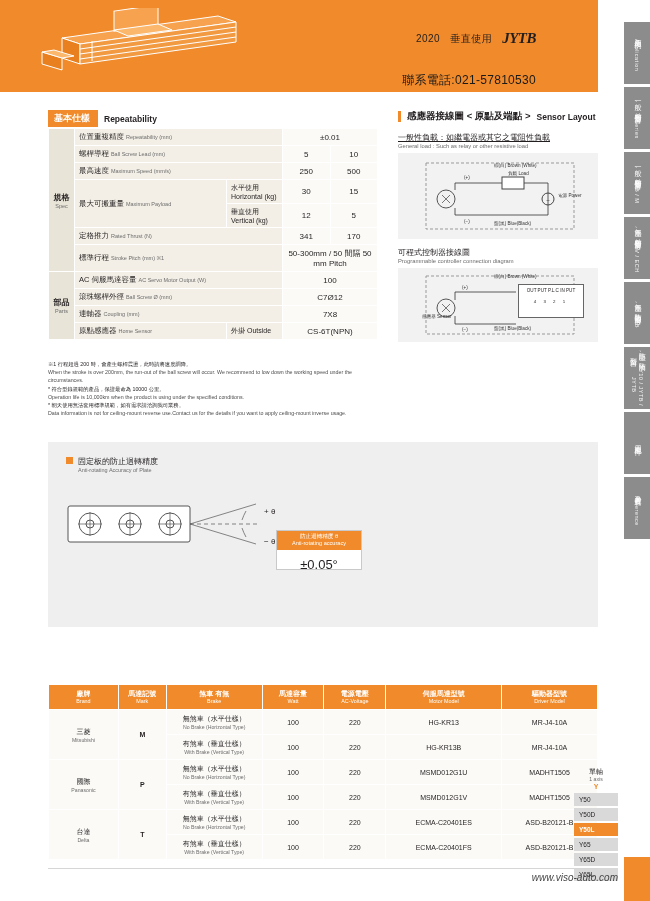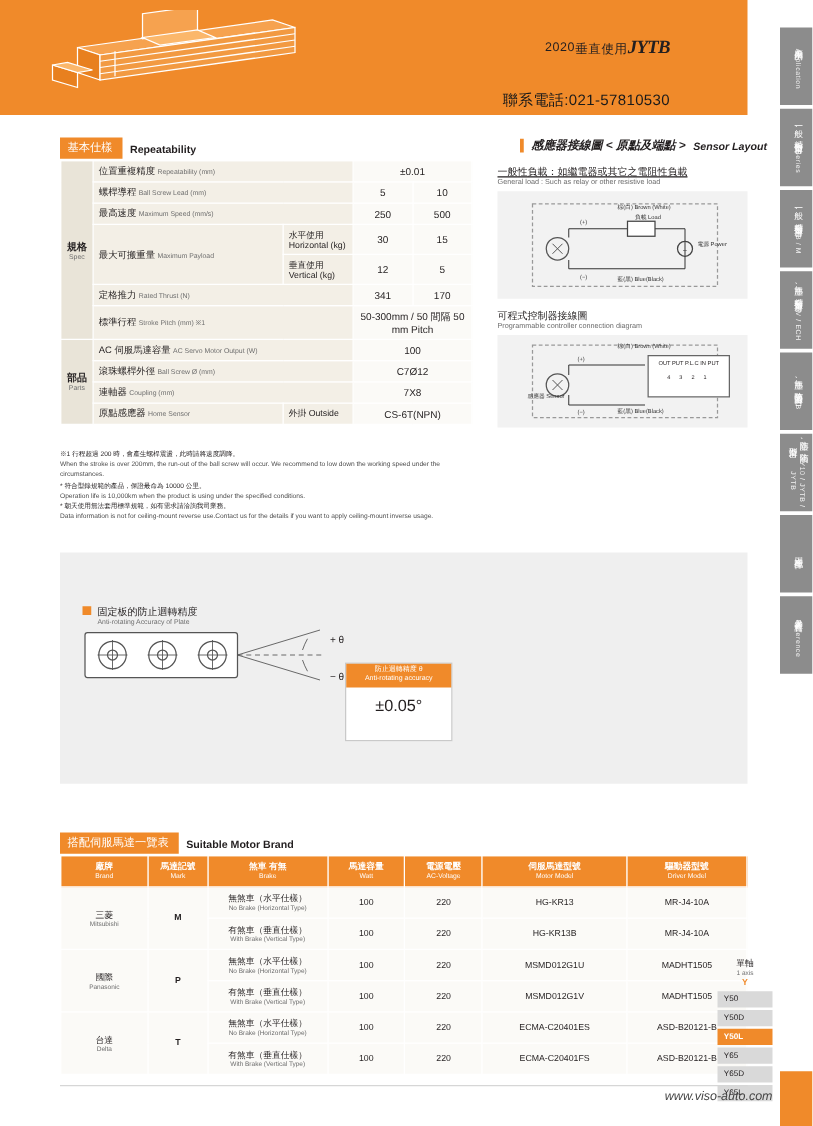--- a/index.html
+++ b/index.html
@@ -20,21 +20,21 @@
     background:#f08a2a;
   }
   .rail-art { position:absolute; left:22px; top:8px; width:220px; height:78px; }
   .phone {
     position:absolute; right:62px; top:72px;
     font-size:12px; color:#1a1a1a; letter-spacing:0.3px;text-align:right;
   }
   .cat-title {
     position:absolute; right:62px; top:30px;
     font-size:10px; color:#231f20; letter-spacing:0.5px;
-    display:flex; align-items:center; gap:0;
+    display:flex; align-items:center; gap:10px;
   }
   .toyo-logo {
     font-family:"Liberation Serif", serif;
     font-style:italic; font-weight:bold; font-size:15px;
     color:#231f20; letter-spacing:-0.5px;
   }
 
   
   .tab-rail { position:absolute; right:0; top:0; width:26px; height:901px; }
   .tab {
@@ -48,21 +48,21 @@
   .tab .en { writing-mode: vertical-rl; letter-spacing:0.5px; font-size:5.5px; opacity:.9; margin-top:2px;}
   .tab-rail .tab:first-child { margin-top:22px; }
 
   
   .sec-head {
     display:flex; align-items:center; gap:6px;
     font-size:9.5px; font-weight:bold; color:#231f20;
   }
   .sec-head .bar { width:3px; height:11px; background:#f08a2a; }
   .sec-head .chip {
-    background:#f08a2a; color:#fff; font-size:9px; font-weight:normal;
+    background:#f08a2a; color:#fff; font-size:9px; font-weight:bold;
     padding:2px 8px 2px 6px;
   }
   .sec-head .en { font-size:8.5px; font-weight:bold; }
 
   
   .spec-wrap { position:absolute; left:48px; top:128px; width:330px; }
   table.spec { border-collapse:collapse; width:330px; font-size:7px; }
   table.spec td {
     border:1px solid #ffffff; padding:3px 4px; vertical-align:middle;
   }
@@ -90,26 +90,26 @@
     position:absolute; right:14px; top:16px; width:66px; height:34px;
     border:1px solid #666; background:#fff; font-size:4.6px; text-align:center; padding-top:3px;
   }
   .plc-box .pins { margin-top:6px; letter-spacing:3px; font-size:4.4px; }
 
   
   .anti-head { position:absolute; left:48px; top:424px; }
   .anti-panel {
     position:absolute; left:48px; top:442px; width:550px; height:185px; background:#efefef;
   }
-  .anti-sub { position:absolute; left:18px; top:14px; font-size:8px;margin-top:28px; }
+  .anti-sub { position:absolute; left:18px; top:14px; font-size:8px; }
   .anti-sub .sq { display:inline-block; width:7px; height:7px; background:#f08a2a; margin-right:5px; }
   .anti-sub .en { font-size:5.5px; color:#6d6d6d; margin-left:12px; display:block; }
   .anti-fig { position:absolute; left:16px; top:48px; width:230px; height:70px; }
   .acc-box {
-    position:absolute; left:228px; top:88px; width:86px; height:63px;
+    position:absolute; left:228px; top:88px; width:86px; height:40px;
     border:1px solid #c9c9c9; background:#fff; text-align:center;
   }
   .acc-box .cap {
     background:#f08a2a; color:#fff; font-size:5.6px; padding:2px 0; line-height:1.3;
   }
   .acc-box .v { font-size:13px; padding-top:7px; }
 
   
   .motor-head { position:absolute; left:48px; top:666px; }
   .motor-wrap { position:absolute; left:48px; top:684px; width:550px; }
@@ -314,21 +314,21 @@
 
   <div class="notes">
     <div class="cn">※1 行程超過 200 時，會產生螺桿震盪，此時請將速度調降。</div>
     <div>When the stroke is over 200mm, the run-out of the ball screw will occur. We recommend to low down the working speed under the circumstances.</div>
     <div class="cn">* 符合型錄規範的產品，保證最命為 10000 公里。</div>
     <div>Operation life is 10,000km when the product is using under the specified conditions.</div>
     <div class="cn">* 朝天使用無法套用標準規範，如有需求請洽詢我司業務。</div>
     <div>Data information is not for ceiling-mount reverse use.Contact us for the details if you want to apply ceiling-mount inverse usage.</div>
   </div>
 
-  <div class="sec-abs sec-head" style="left:416px; top:110px;font-style:italic;">
+  <div class="sec-abs sec-head" style="left:398px; top:110px;">
     <span class="bar"></span>
     <span>感應器接線圖 &lt; 原點及端點 &gt;</span>
     <span class="en">Sensor Layout</span>
   </div>
 
   <div class="sensor-wrap">
     <div style="margin-top:4px;">
       <div style="font-size:8px;text-decoration:underline;">一般性負載：如繼電器或其它之電阻性負載</div>
       <div style="font-size:5.8px;color:#6d6d6d;">General load : Such as relay or other resistive load</div>
     </div>
@@ -409,24 +409,20 @@
     </svg>
     <div class="acc-box">
       <div class="cap">
         <div>防止迴轉精度 θ</div>
         <div>Anti-rotating accuracy</div>
       </div>
       <div class="v">±0.05°</div>
     </div>
   </div>
 
-  <div class="motor-head sec-head">
-    <span class="chip">搭配伺服馬達一覽表</span>
-    <span class="en">Suitable Motor Brand</span>
-  </div>
   <div class="motor-wrap">
     <table class="motor">
       <tbody>
           <tr>
         <th style="width:70px">
           <span>廠牌</span>
           <span class="en">Brand</span>
         </th>
         <th style="width:48px">
           <span>馬達記號</span>

